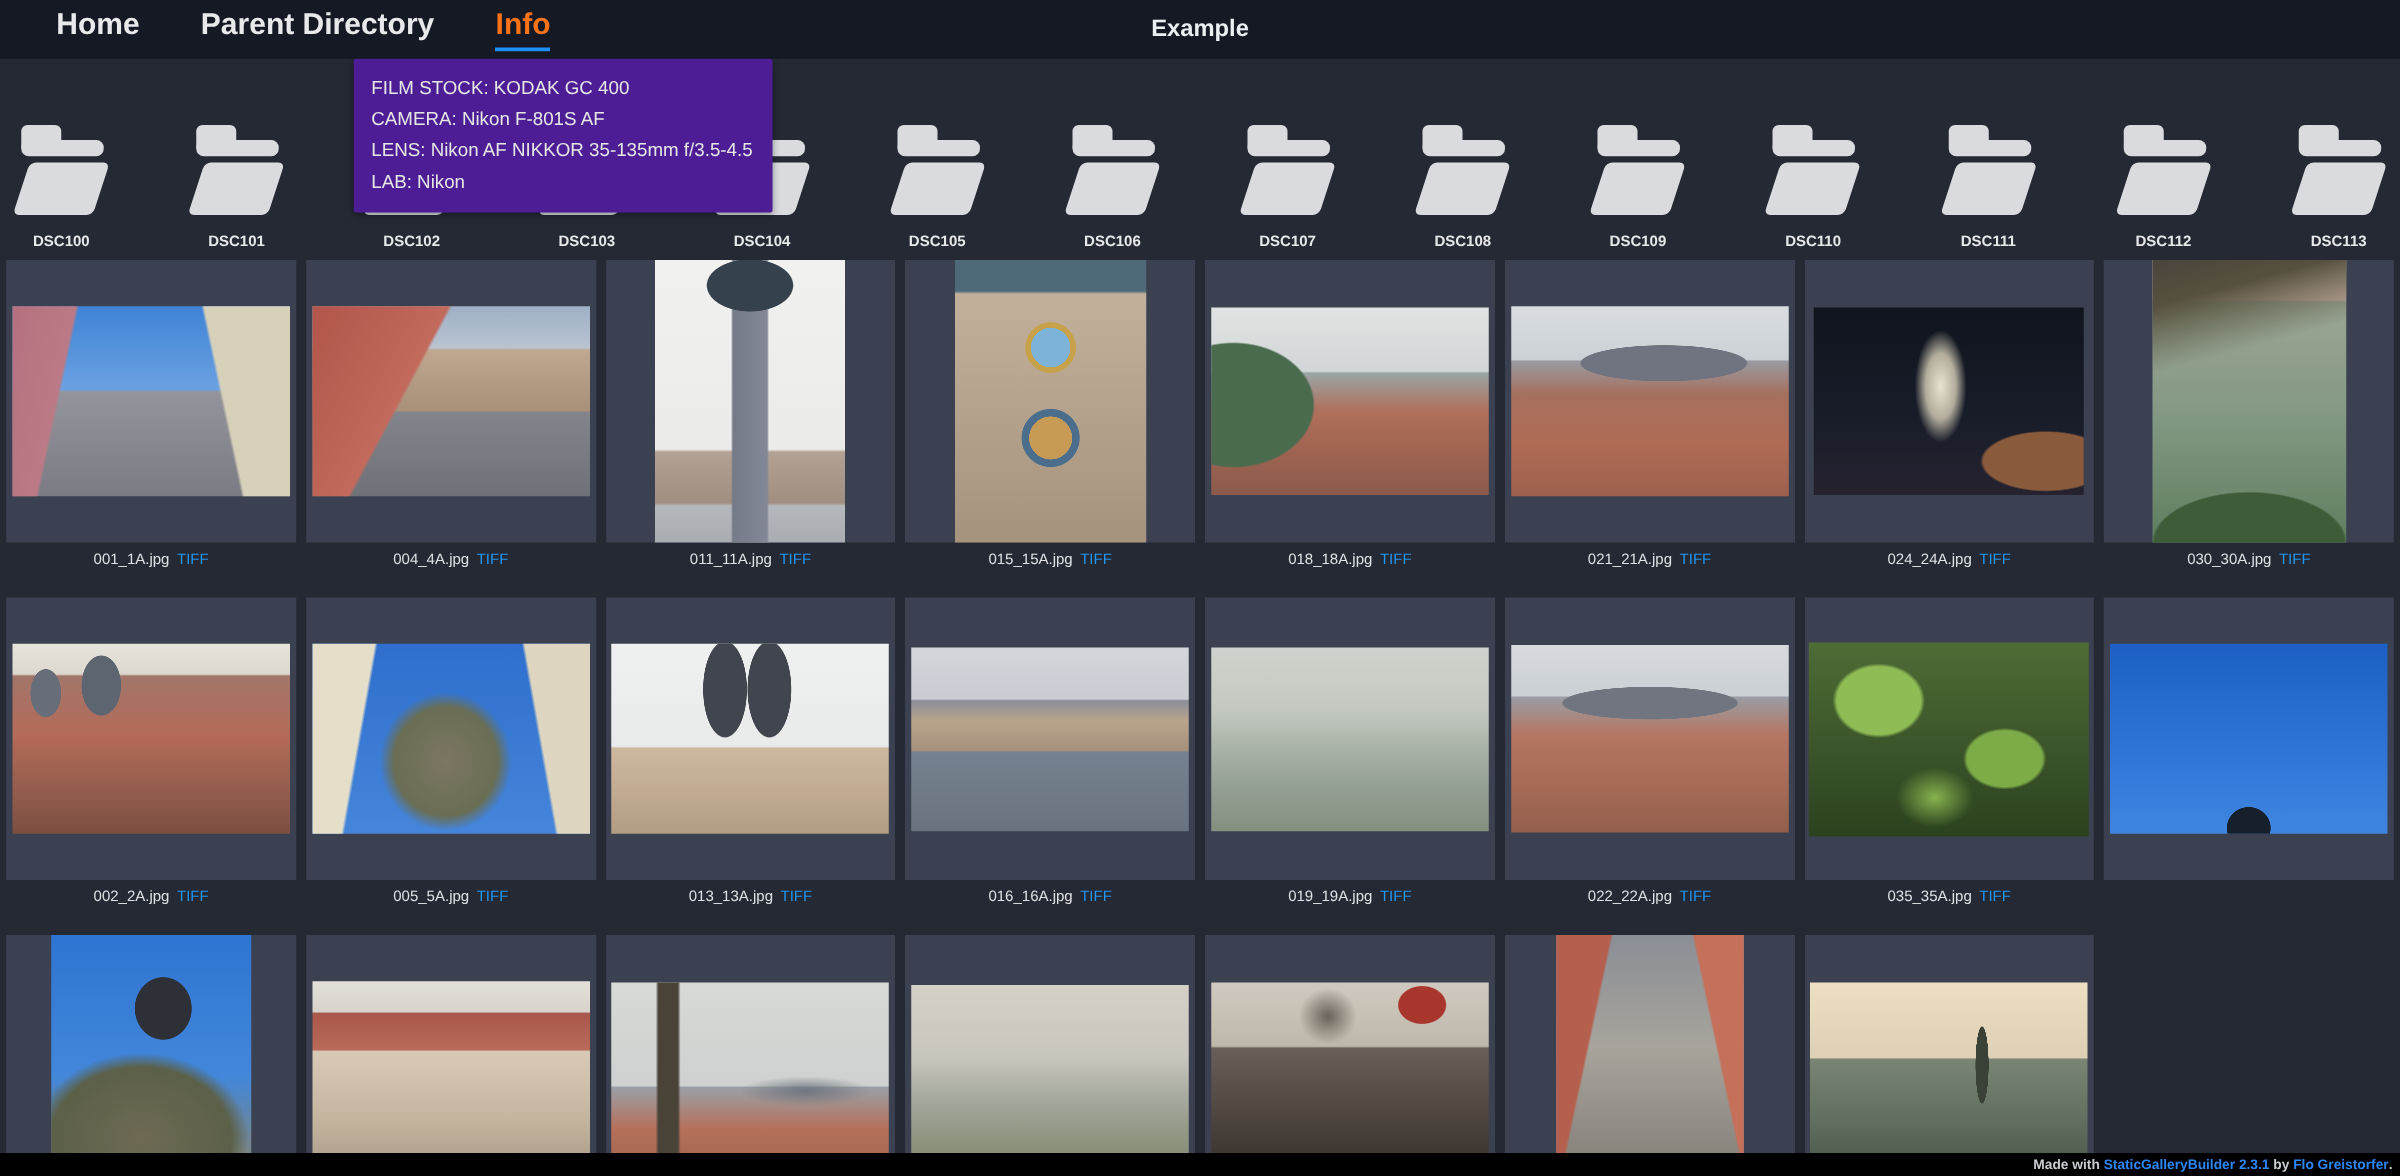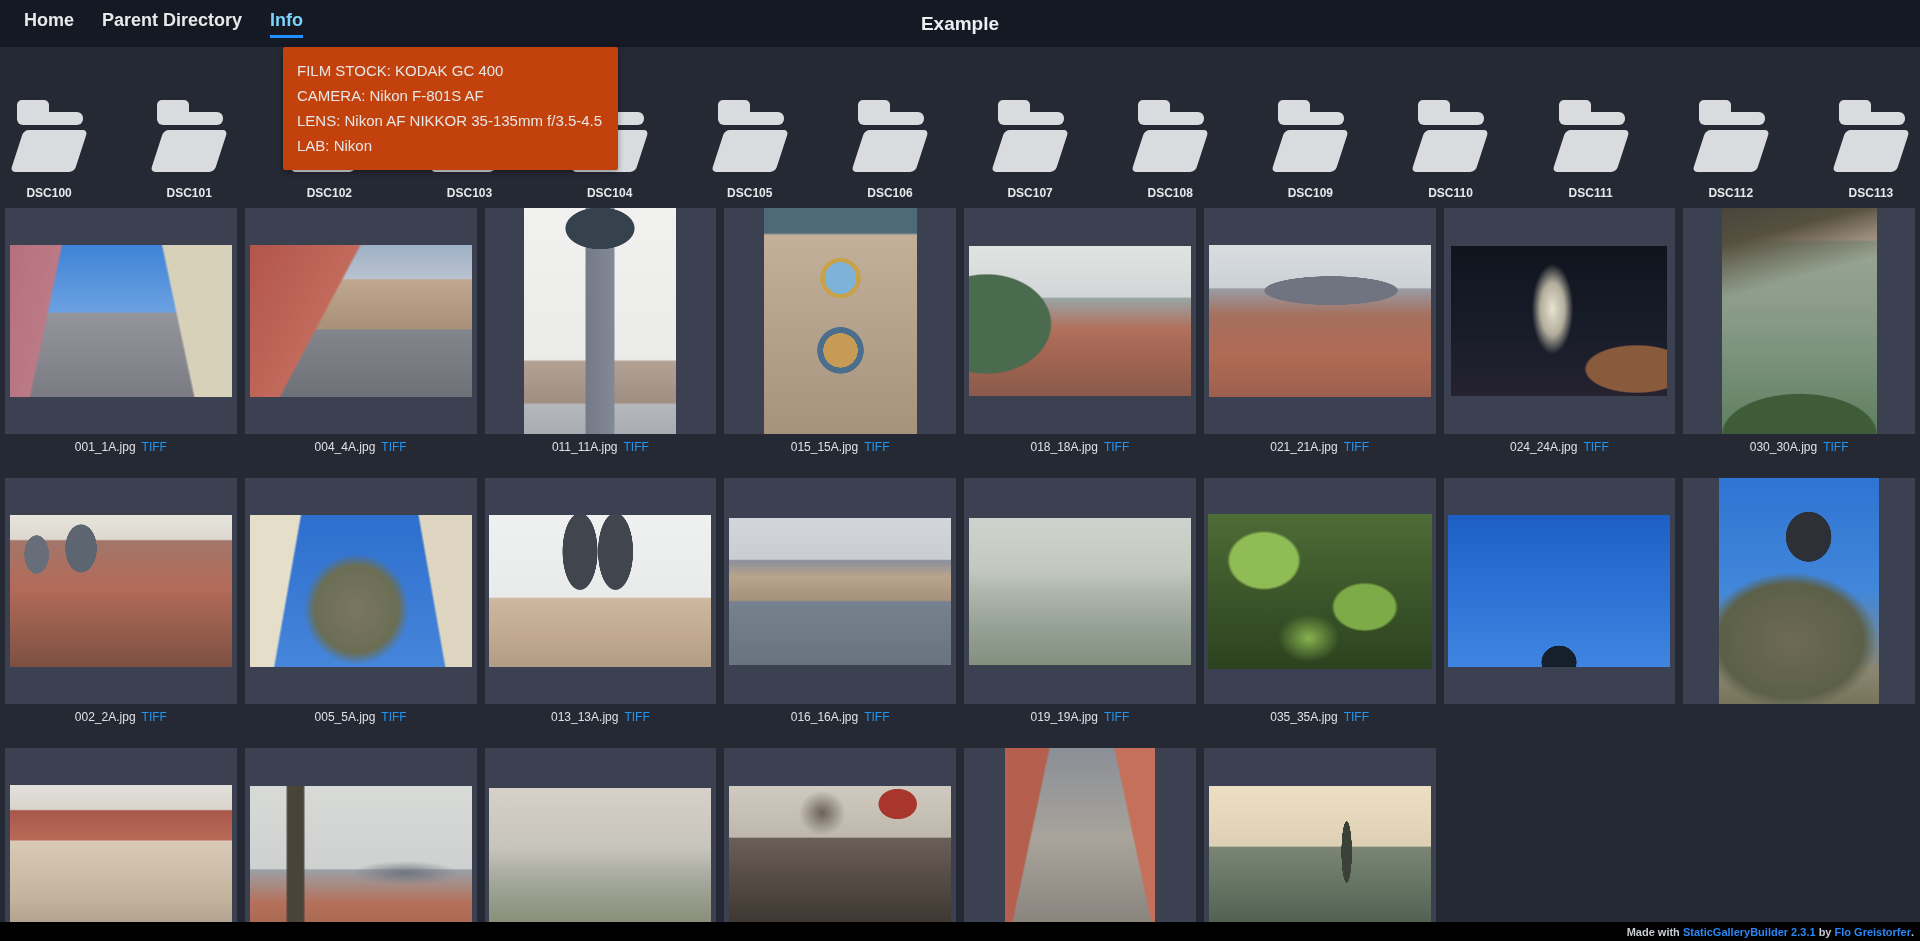--- a/index.html
+++ b/index.html
@@ -2,30 +2,30 @@
 <html><head>
 <meta charset="utf-8">
 <style>
   * { margin:0; padding:0; box-sizing:border-box; }
   html,body { width:1920px; height:941px; overflow:hidden; background:#252933;
               font-family:"Liberation Sans", sans-serif; }
 
   
   .topnav { position:relative; height:47px; background:#151924;
             display:flex; align-items:center; padding-left:24px; gap:28px; }
-  .nav-item { font-size:18px; font-weight:bold; color:#e8e9eb; cursor:pointer; }
+  .nav-item { font-size:24px; font-weight:bold; color:#e8e9eb; cursor:pointer;margin-left:21px; }
   .nav-item .nav-label { display:inline-block; padding-bottom:4px; border-bottom:3px solid transparent; }
-  .nav-item.active { color:#7dd3fc; }
+  .nav-item.active { color:#f97316; }
   .nav-item.active .nav-label { border-bottom-color:#1e90ff; }
   .page-title { position:absolute; left:0; right:0; text-align:center;
                 font-size:19px; font-weight:bold; color:#eceff1; pointer-events:none; }
 
   
   .tooltip { position:absolute; left:283px; top:47px; z-index:10;
-             background:#c2410c; color:#e6e6e4; font-size:15px; line-height:25px;
+             background:#4c1d95; color:#e6e6e4; font-size:15px; line-height:25px;
              padding:11px 16px 12px 14px; border-radius:2px; white-space:nowrap;
              box-shadow:0 2px 6px rgba(0,0,0,0.35); }
 
   
   .folder-strip { display:grid; grid-template-columns:repeat(14,1fr); padding-top:53px;gap:42px; }
   .folder-item { display:flex; flex-direction:column; align-items:center; cursor:pointer; }
   .folder-icon { position:relative; width:92px; height:72px; }
   .folder-icon .tab   { position:absolute; left:14px; top:0;  width:32px; height:22px; background:#d9dbdf; border-radius:5px; }
   .folder-icon .bar   { position:absolute; left:14px; top:12px; width:66px; height:13px; background:#d9dbdf; border-radius:6px; }
   .folder-icon .front { position:absolute; left:14px; top:30px; width:64px; height:42px; background:#d9dbdf; border-radius:5px; transform:skewX(-18deg); }
@@ -281,20 +281,28 @@
     <div class="photo-card">
     <div class="photo-cell">
       <div class="photo-thumb" title="hazy grey-green city panorama" style="width: 222px; height: 147px; background-image: linear-gradient(rgb(207, 211, 205) 0%, rgb(194, 200, 192) 35%, rgb(169, 178, 166) 55%, rgb(149, 160, 149) 75%, rgb(132, 144, 126) 100%);"></div>
     </div>
     <div class="photo-caption">
       <span class="fname">019_19A.jpg</span><span class="tiff">TIFF</span>
     </div>
   </div>
     <div class="photo-card">
     <div class="photo-cell">
+      <div class="photo-thumb" title="panorama with castle and red roofs" style="width: 222px; height: 150px; background-image: radial-gradient(40% 11% at 50% 31%, rgb(112, 117, 127) 0%, rgb(112, 117, 127) 78%, rgba(0, 0, 0, 0) 80%), linear-gradient(rgb(215, 218, 221) 0%, rgb(203, 208, 213) 27%, rgb(154, 157, 164) 28%, rgb(181, 118, 98) 48%, rgb(165, 107, 87) 75%, rgb(147, 95, 76) 100%);"></div>
+    </div>
+    <div class="photo-caption">
+      <span class="fname">022_22A.jpg</span><span class="tiff">TIFF</span>
+    </div>
+  </div>
+    <div class="photo-card">
+    <div class="photo-cell">
       <div class="photo-thumb" title="bright green foliage close-up" style="width: 224px; height: 155px; background-image: radial-gradient(30% 35% at 25% 30%, rgb(143, 188, 85) 0%, rgb(143, 188, 85) 50%, rgba(0, 0, 0, 0) 55%), radial-gradient(28% 30% at 70% 60%, rgb(124, 171, 72) 0%, rgb(124, 171, 72) 48%, rgba(0, 0, 0, 0) 53%), radial-gradient(25% 28% at 45% 80%, rgb(134, 179, 78) 0%, rgba(0, 0, 0, 0) 55%), linear-gradient(rgb(78, 108, 54) 0%, rgb(59, 84, 41) 55%, rgb(44, 66, 31) 100%);"></div>
     </div>
     <div class="photo-caption">
       <span class="fname">035_35A.jpg</span><span class="tiff">TIFF</span>
     </div>
   </div>
     <div class="photo-card">
     <div class="photo-cell">
       <div class="photo-thumb" title="deep blue sky with tiny dark spire at bottom" style="width: 222px; height: 152px; background-image: radial-gradient(10% 14% at 50% 97%, rgb(22, 32, 44) 0%, rgb(22, 32, 44) 78%, rgba(0, 0, 0, 0) 80%), linear-gradient(rgb(29, 95, 196) 0%, rgb(46, 116, 214) 55%, rgb(63, 133, 224) 100%);"></div>
     </div>

